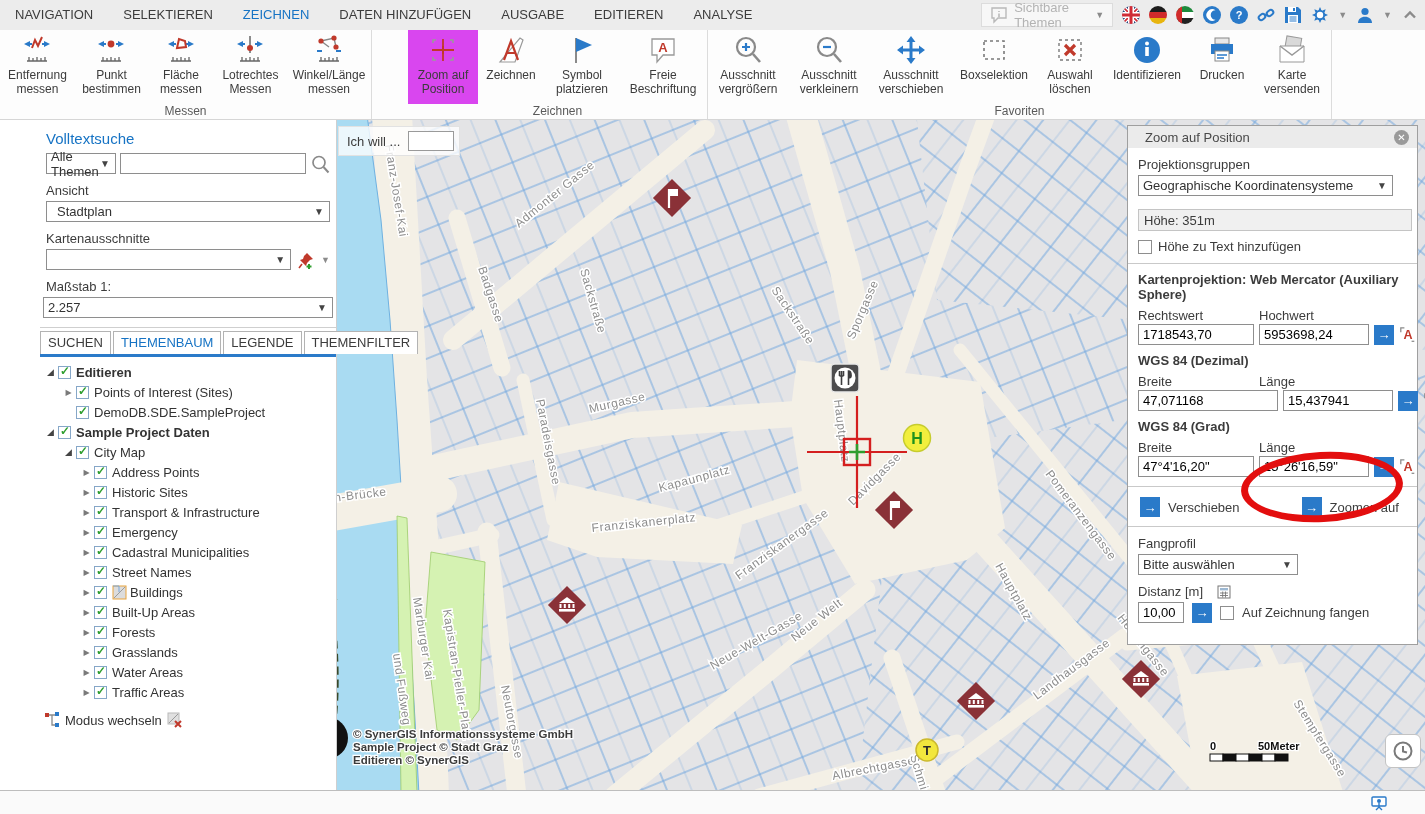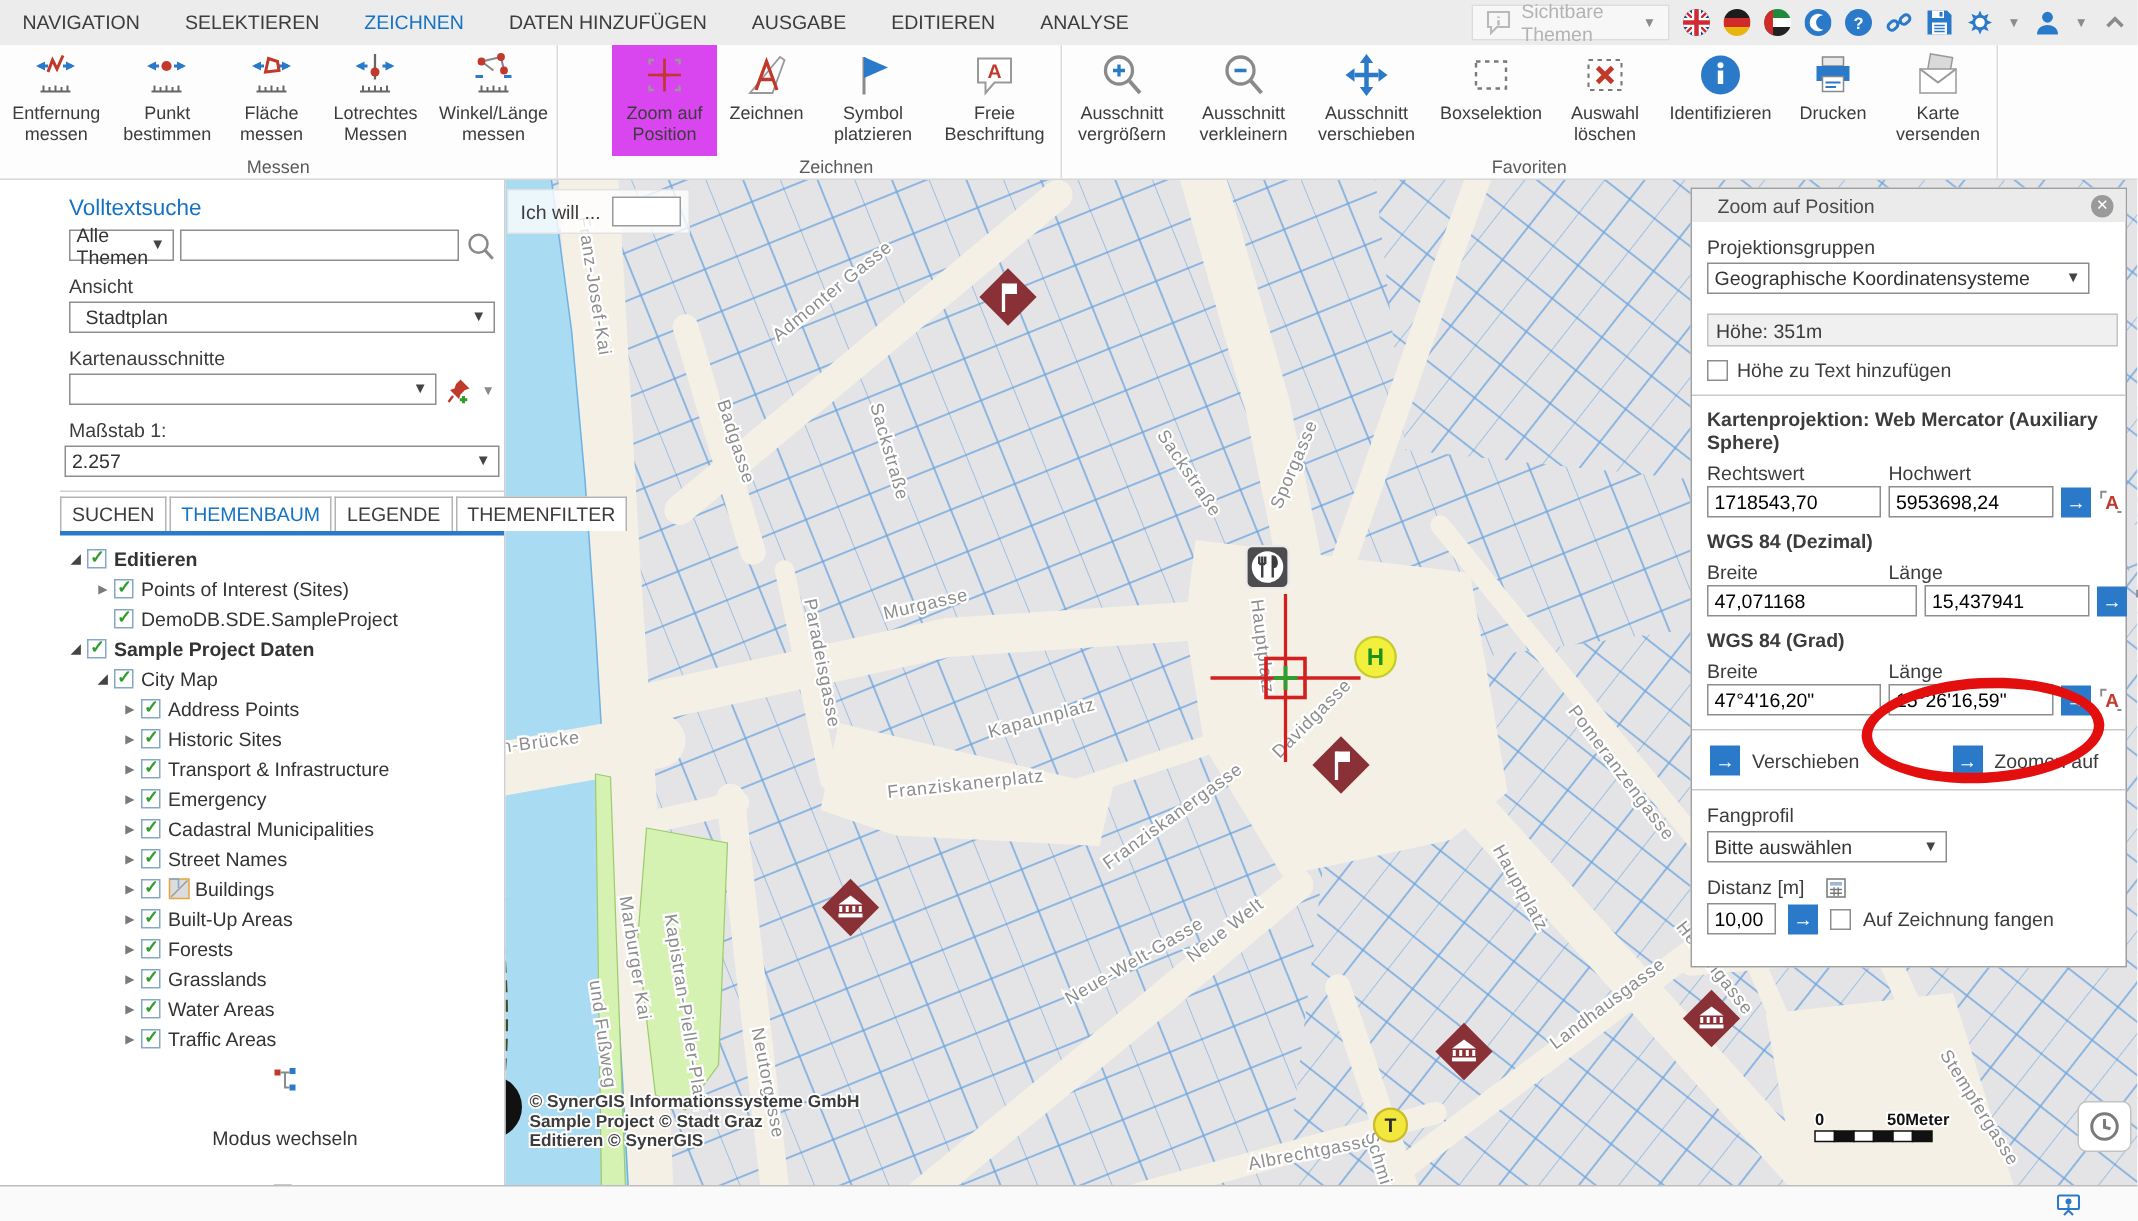--- a/index.html
+++ b/index.html
@@ -37,21 +37,21 @@
   .tab.active { color:#1673c4; }
   #tab-underline { height:3px; background:#2a7ac9; }
   #tree { margin-top:5px; }
   .trow { display:flex; align-items:center; height:20px; font-size:13px; color:#333; }
   .texp { width:13px; text-align:center; font-size:8px; color:#7a7a7a; flex:none; cursor:pointer; }
   .texp.exp { color:#444; font-size:9px; }
   .tchk { width:13px; height:13px; border:1px solid #86a7c8; background:#fff; margin:0 5px 0 1px; flex:none; position:relative; cursor:pointer; }
   .tchk:after { content:"✓"; position:absolute; left:1px; top:-3px; color:#2f9e2f; font-size:12px; font-weight:bold; }
   .tlabel { white-space:nowrap; }
   .bold { font-weight:bold; }
-  #modus-row { display:flex; align-items:center; gap:23px; margin:10px 0 0 4px; font-size:13px; color:#333;flex-direction:column; }
+  #modus-row { display:flex; align-items:center; gap:5px; margin:10px 0 0 4px; font-size:13px; color:#333; }
 
   
   #map { position:absolute; left:297px; top:120px; width:1128px; height:670px; z-index:1; overflow:hidden; }
   #map-toolbar { position:absolute; left:5px; top:38px; width:30px; background:#fff; border:1px solid #a9cdec; z-index:10; }
   .mt-btn { width:28px; height:26px; display:flex; align-items:center; justify-content:center; cursor:pointer; background:#fff; }
   #collapse-btn { position:absolute; left:5px; top:6px; width:30px; height:26px; background:#fff; border:1px solid #d9d9d9; display:flex; align-items:center; justify-content:center; color:#6b6b6b; font-size:14px; cursor:pointer; z-index:10; }
   #mt-expandmore { position:absolute; left:5px; top:228px; width:30px; height:20px; background:#fff; border:1px solid #a9cdec; border-top:none; display:flex; align-items:center; justify-content:center; color:#8a8a8a; z-index:10; cursor:pointer; }
   #ichwill { position:absolute; left:41px; top:6px; width:122px; height:30px; background:rgba(255,255,255,.78); border:1px solid #e2e2e2; display:flex; align-items:center; gap:8px; padding:0 8px; z-index:10; }
   #ichwill span { font-size:13px; color:#3c3c3c; white-space:nowrap; }
   #ichwill input { width:46px; height:20px; border:1px solid #9a9a9a; }

